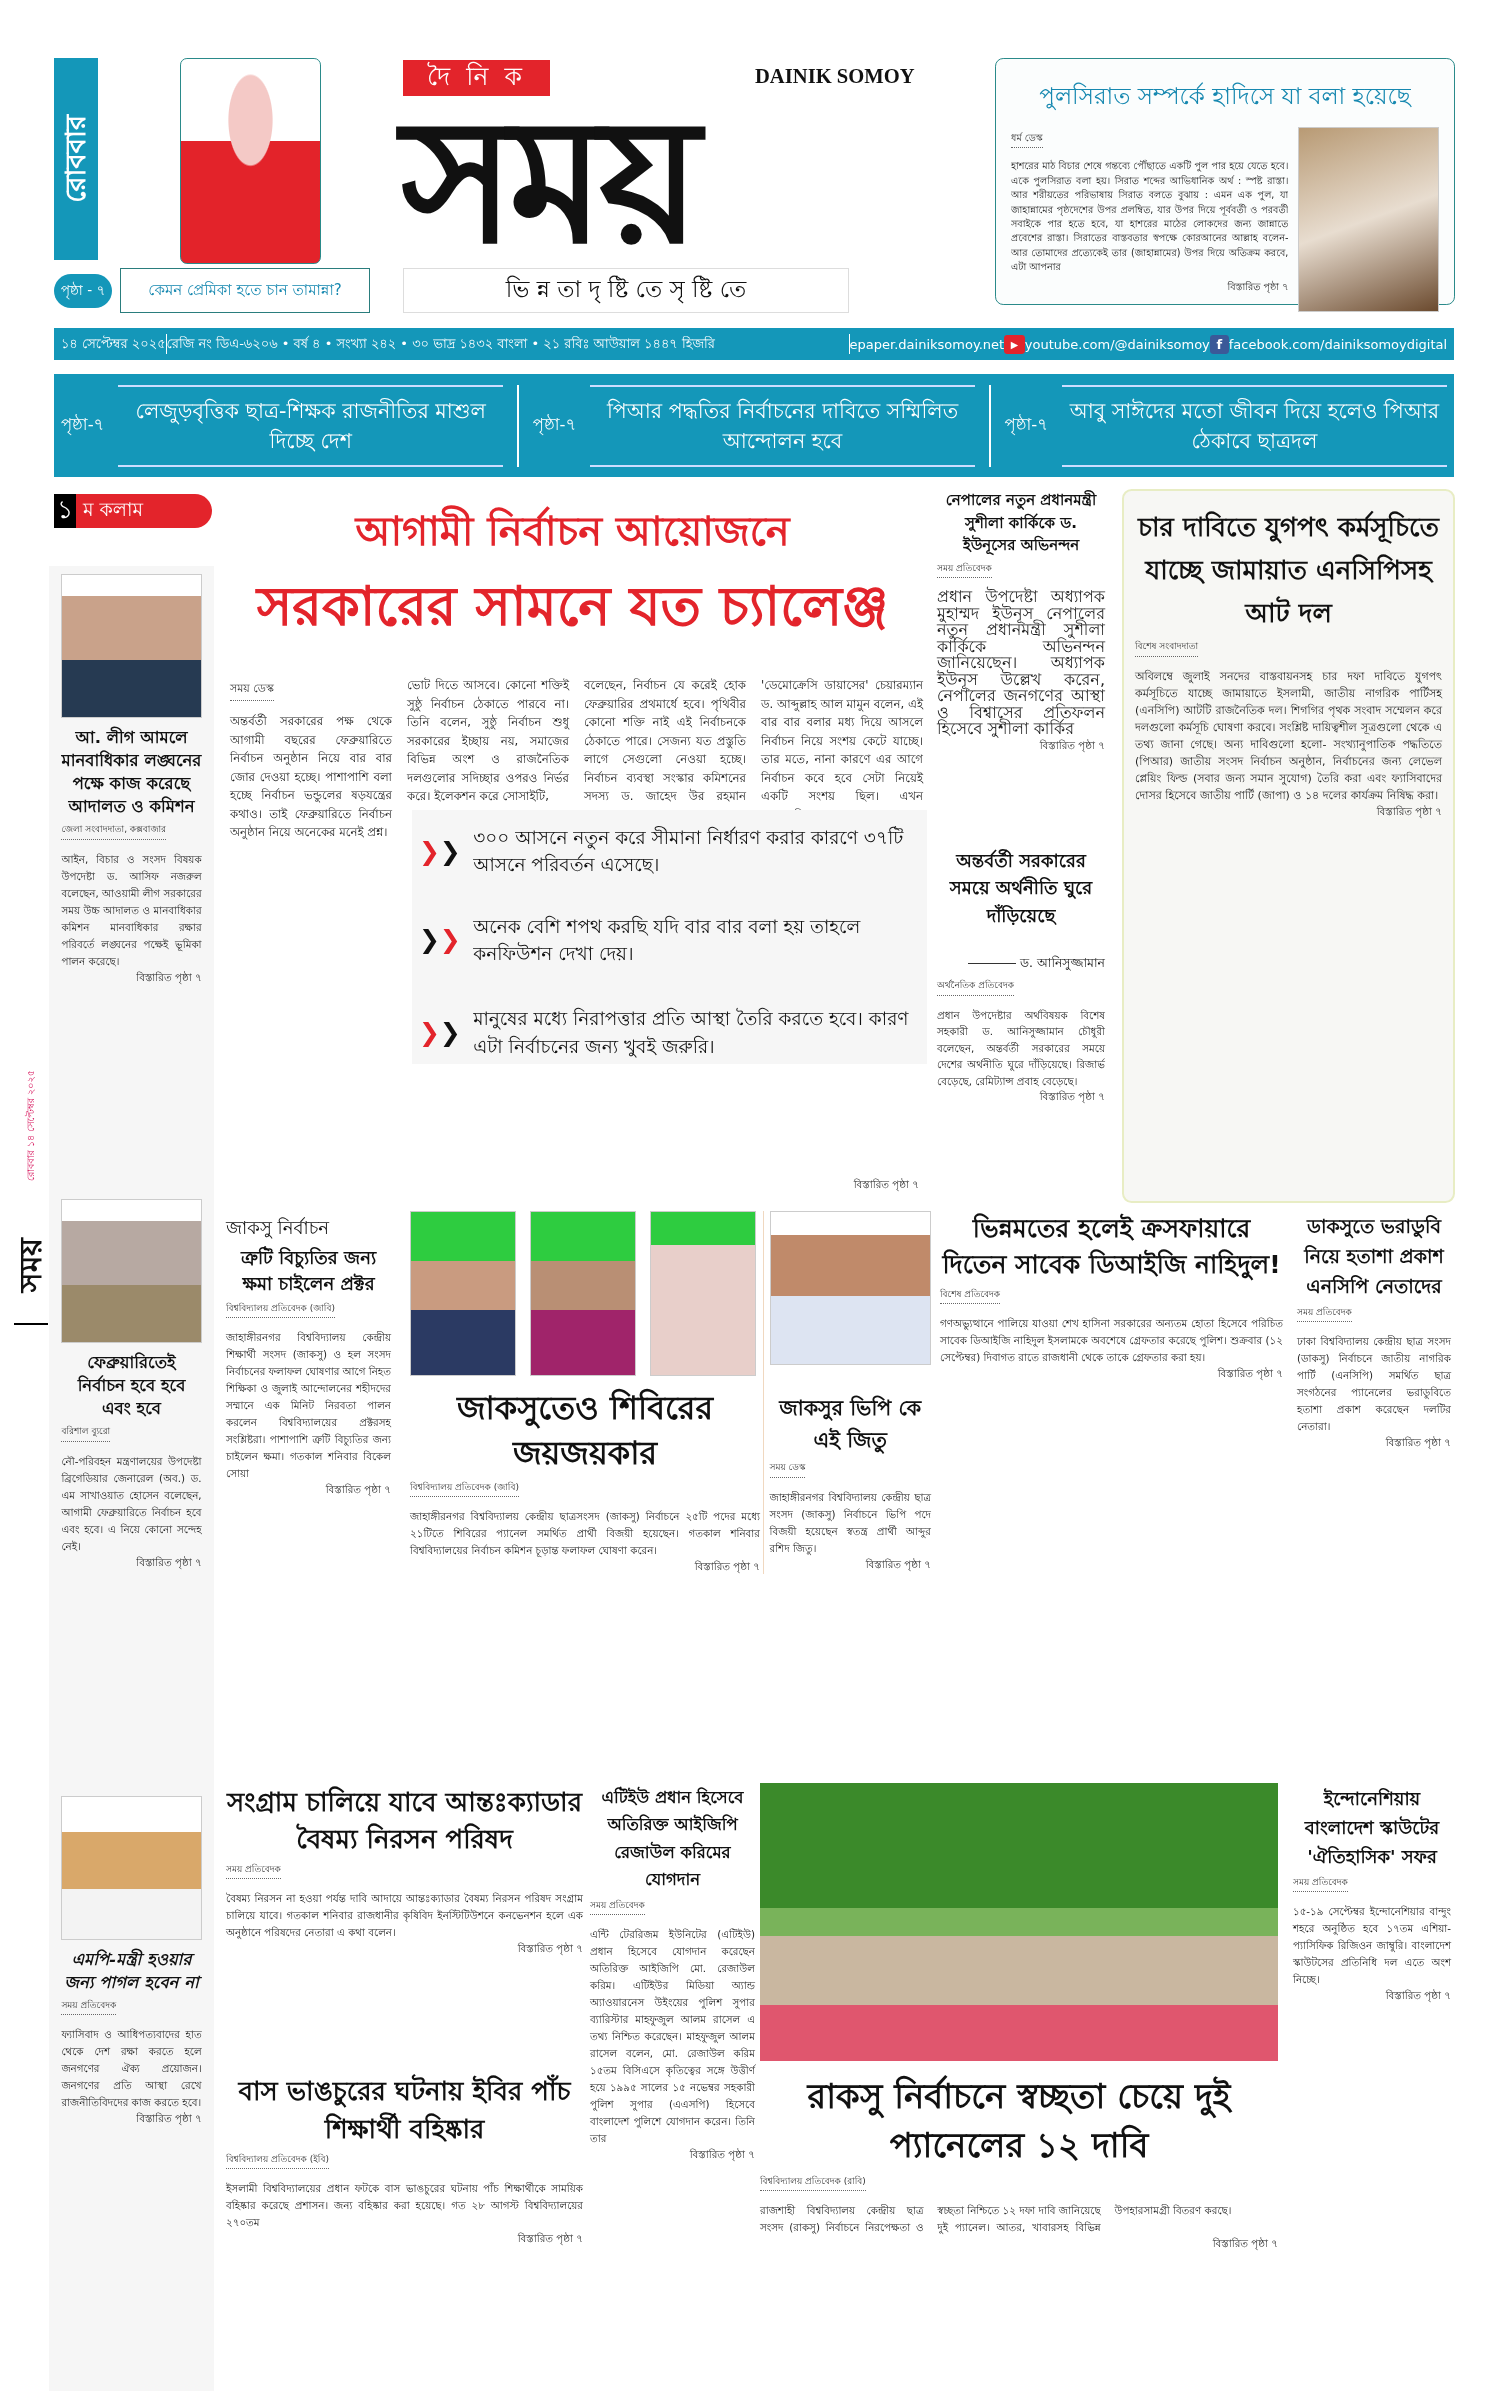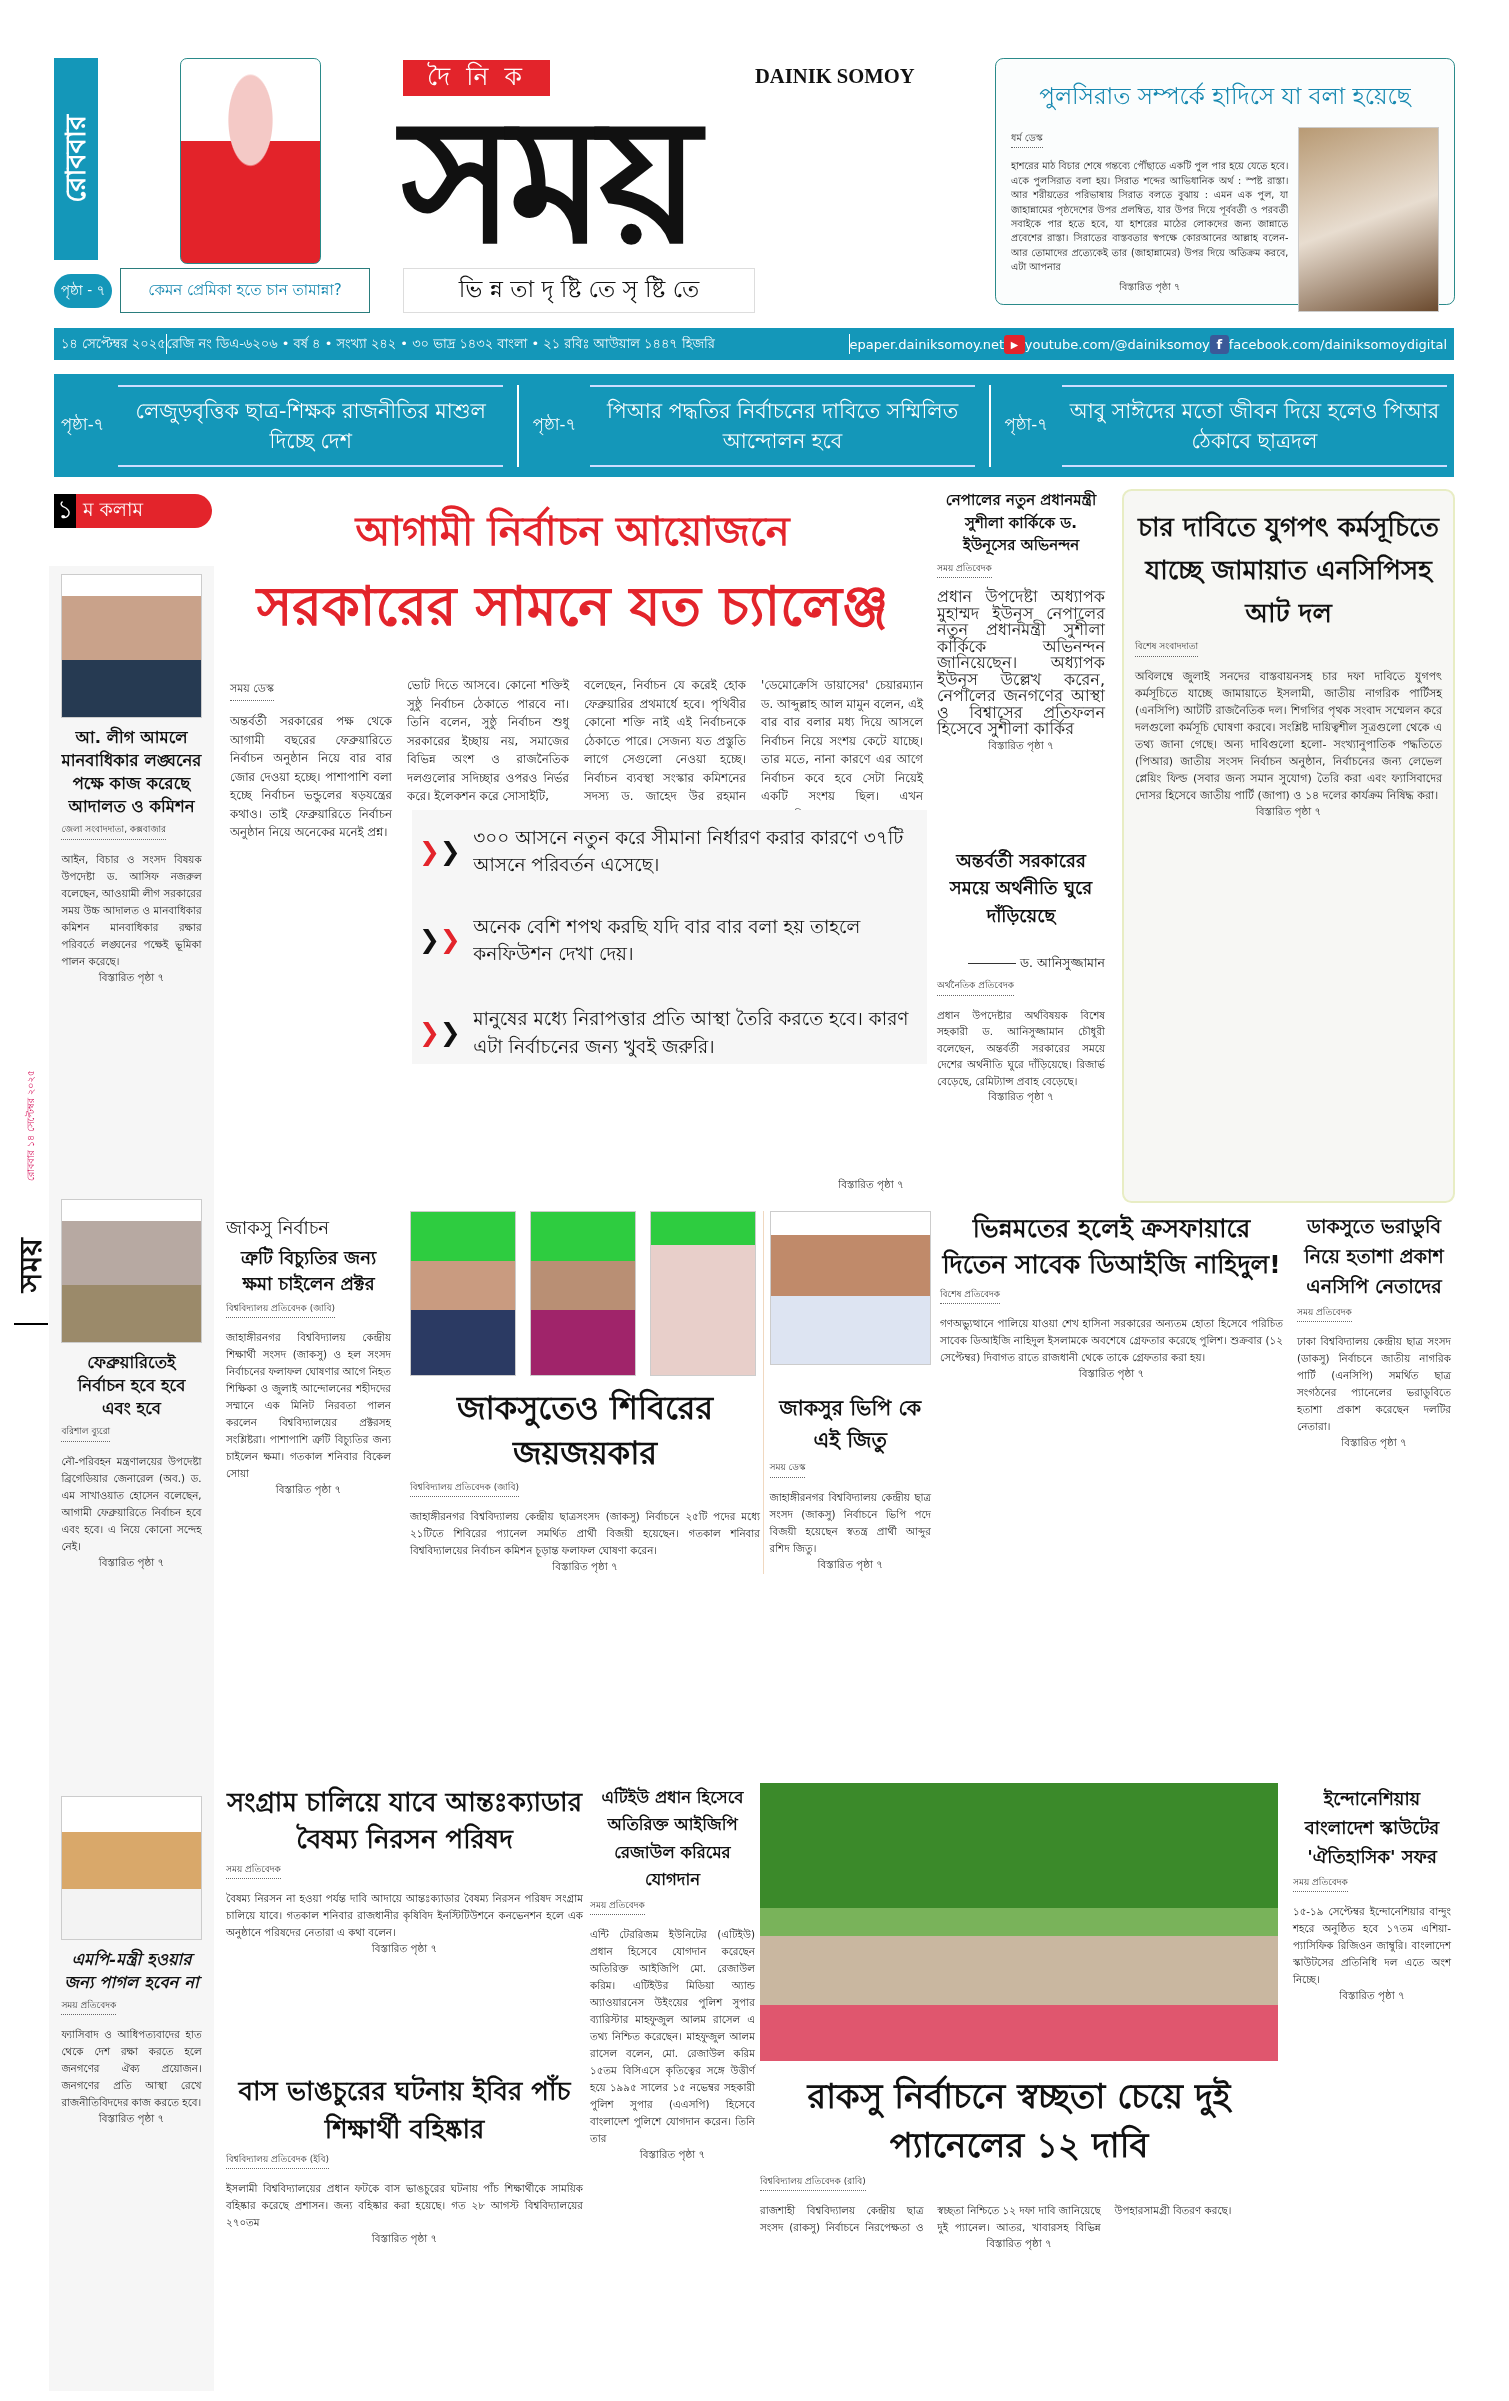--- a/index.html
+++ b/index.html
@@ -1,21 +1,21 @@
 <!DOCTYPE html>
 <html style="font-size:11px"><head>
 <meta charset="utf-8">
 <style>
 *{box-sizing:border-box;margin:0;padding:0}
 body{width:1509px;height:2401px;background:#fff;font-family:"DejaVu Sans",sans-serif;color:#111;position:relative;overflow:hidden}
 .abs{position:absolute}
 .teal{background:#1497b9}
 .body-text{font-size:11.7px;line-height:18.5px;text-align:justify;color:#222}
 .byline{font-size:11px;color:#333;border-bottom:1.4px dotted #666;display:inline-block;margin:4.1px 0 11px;padding-bottom:1.4px}
-.more{font-size:10.3px;color:#222;text-align:center}
+.more{font-size:10.3px;color:#222;text-align:right}
 h1,h2,h3{font-weight:bold;text-align:center;color:#111}
 .photo{background:linear-gradient(160deg,#dfe4ea,#9aa7b5);border:1.4px solid #ccc}
 </style>
 </head>
 <body>
 
 <div class="abs teal" style="left:54px;top:58px;width:44px;height:202px;display:flex;align-items:center;justify-content:center;">
   <span style="writing-mode:vertical-rl;transform:rotate(180deg);color:#fff;font-size:27.4px;font-weight:bold;">রোববার</span>
 </div>
 <div class="abs" style="left:180px;top:58px;width:141px;height:206px;border:1.4px solid #2a8a8a;border-radius:6.9px;background:radial-gradient(ellipse at 50% 30%,#f4c9c6 0 22%,transparent 23%),linear-gradient(180deg,#fff 0 40%,#e3232a 40% 100%);"></div>
@@ -24,21 +24,21 @@
 </div>
 <div class="abs" style="left:120px;top:268px;width:250px;height:45px;border:1.4px solid #2a7d7d;display:flex;align-items:center;justify-content:center;">
   <span style="color:#1688b0;font-size:15px;">কেমন প্রেমিকা হতে চান তামান্না?</span>
 </div>
 
 <div class="abs" style="left:403px;top:60px;width:147px;height:36px;background:#e3242b;display:flex;align-items:center;justify-content:center;">
   <span style="color:#fff;font-size:25px;letter-spacing:4.1px;">দৈ নি ক</span>
 </div>
 <div class="abs" style="left:755px;top:65px;font-family:'Liberation Serif',serif;font-weight:bold;font-size:20.6px;">DAINIK SOMOY</div>
 <div class="abs" style="left:401px;top:82px;width:439px;font-size:172px;font-weight:bold;line-height:199px;letter-spacing:-5.5px;">সময়</div>
-<div class="abs" style="left:403px;top:268px;width:352px;height:45px;border:0.7px solid #ddd;font-size:23px;display:flex;align-items:center;justify-content:center;">ভি ন্ন তা দৃ ষ্টি তে সৃ ষ্টি তে</div>
+<div class="abs" style="left:403px;top:268px;width:446px;height:45px;border:0.7px solid #ddd;font-size:23px;display:flex;align-items:center;justify-content:center;">ভি ন্ন তা দৃ ষ্টি তে সৃ ষ্টি তে</div>
 
 <div class="abs" style="left:995px;top:58px;width:460px;height:247px;border:1.4px solid #2a8a8a;border-radius:8.2px;background:#fbfdfd;padding:6.9px 15px;">
   <div style="color:#1688b0;font-size:23px;text-align:center;margin:12.4px 0 9.6px;">পুলসিরাত সম্পর্কে হাদিসে যা বলা হয়েছে</div>
   <div style="display:flex;gap:9.6px;">
     <div style="flex:1">
       <div class="byline" style="font-size:9.6px;">ধর্ম ডেস্ক</div>
       <div class="body-text" style="font-size:9.6px;line-height:14.4px;height:121px;overflow:hidden;">হাশরের মাঠ বিচার শেষে গন্তব্যে পৌঁছাতে একটি পুল পার হয়ে যেতে হবে। একে পুলসিরাত বলা হয়। সিরাত শব্দের আভিধানিক অর্থ : স্পষ্ট রাস্তা। আর শরীয়তের পরিভাষায় সিরাত বলতে বুঝায় : এমন এক পুল, যা জাহান্নামের পৃষ্ঠদেশের উপর প্রলম্বিত, যার উপর দিয়ে পূর্ববর্তী ও পরবর্তী সবাইকে পার হতে হবে, যা হাশরের মাঠের লোকদের জন্য জান্নাতে প্রবেশের রাস্তা। সিরাতের বাস্তবতার স্বপক্ষে কোরআনের আল্লাহ বলেন- আর তোমাদের প্রত্যেকেই তার (জাহান্নামের) উপর দিয়ে অতিক্রম করবে, এটা আপনার</div>
       <div class="more" style="font-size:9.6px;">বিস্তারিত পৃষ্ঠা ৭</div>
     </div>
     <div class="photo" style="width:141px;height:185px;background:linear-gradient(160deg,#b89a74,#e8ddd0 50%,#6b4a2e);"></div>

